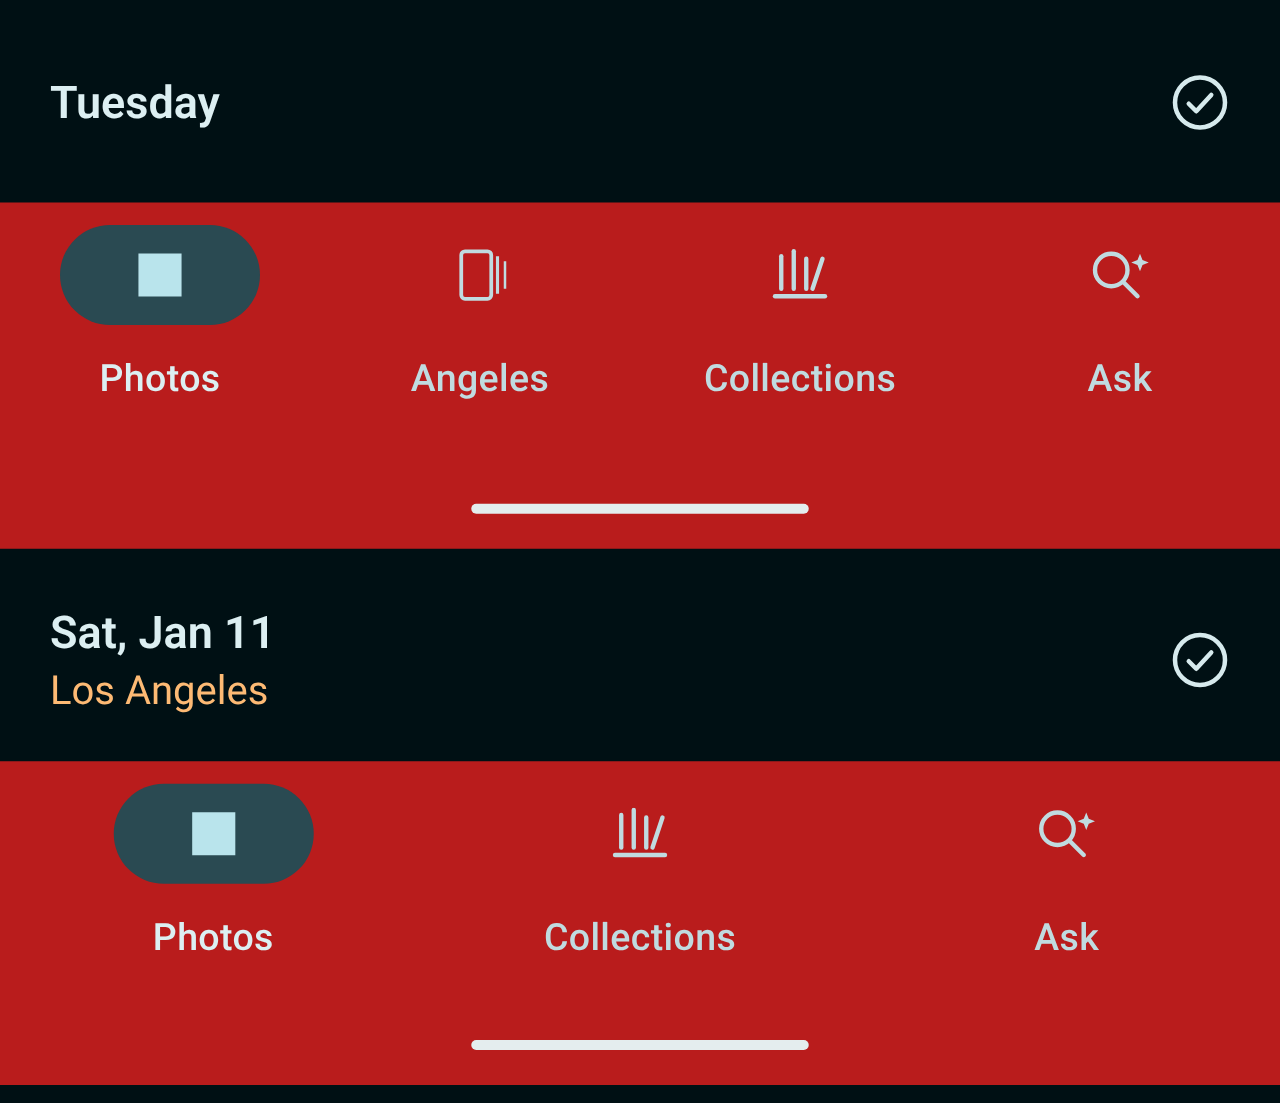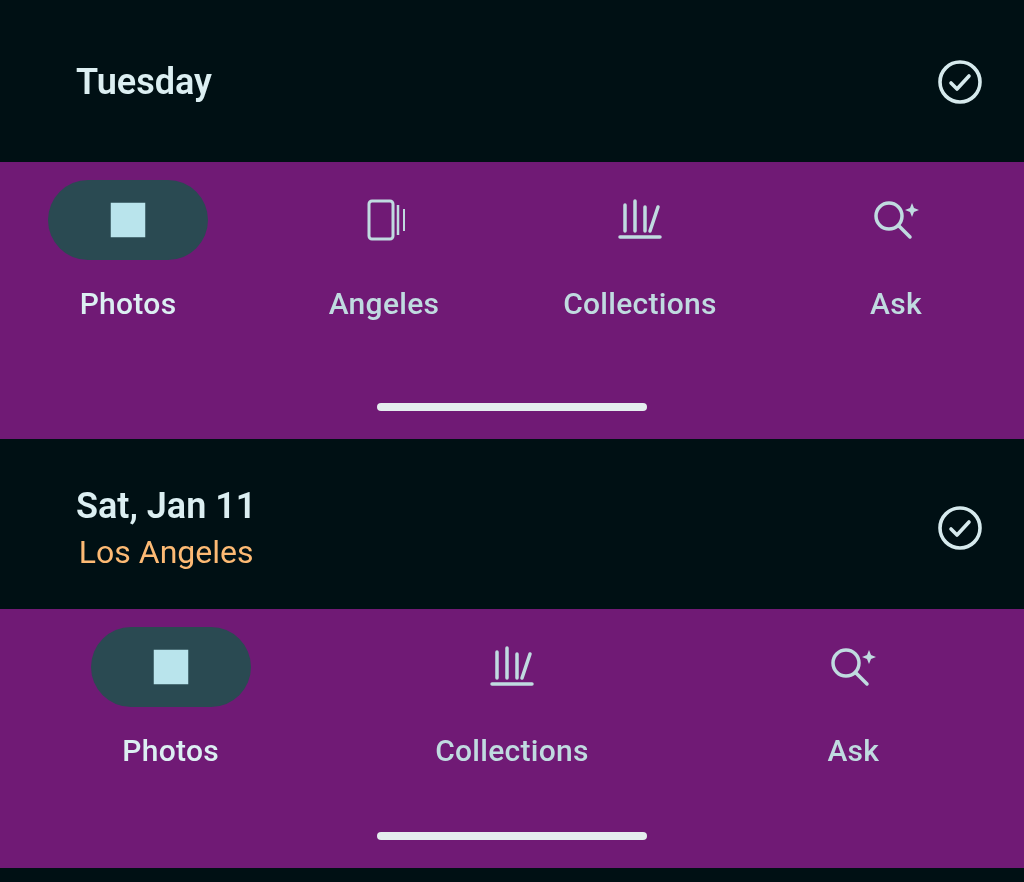--- a/index.html
+++ b/index.html
@@ -21,21 +21,20 @@
       padding: 28px 40px 28px 40px;
       display: flex;
       justify-content: space-between;
       align-items: center;
     }
     
     .section-header-text {
       display: flex;
       flex-direction: column;
       gap: 6px;
-      margin-left: 36px;
     }
     
     .section-title {
       font-size: 36px;
       font-weight: 600;
       color: #dceff2;
     }
     
     .section-subtitle {
       font-size: 32px;
@@ -44,31 +43,30 @@
     }
     
     .section-header-single {
       padding-top: 58px;
       padding-bottom: 56px;
     }
     
     .section-header-double {
       padding-top: 46px;
       padding-bottom: 38px;
-      text-align: center;
     }
     
     .check-circle {
       width: 48px;
       height: 48px;
       flex-shrink: 0;
     }
     
     .nav-panel {
-      background-color: #701a75;
+      background-color: #b91c1c;
       position: relative;
     }
     
     .nav-panel-1 {
       height: 277px;
       padding-top: 18px;
     }
     
     .nav-panel-2 {
       height: 259px;

